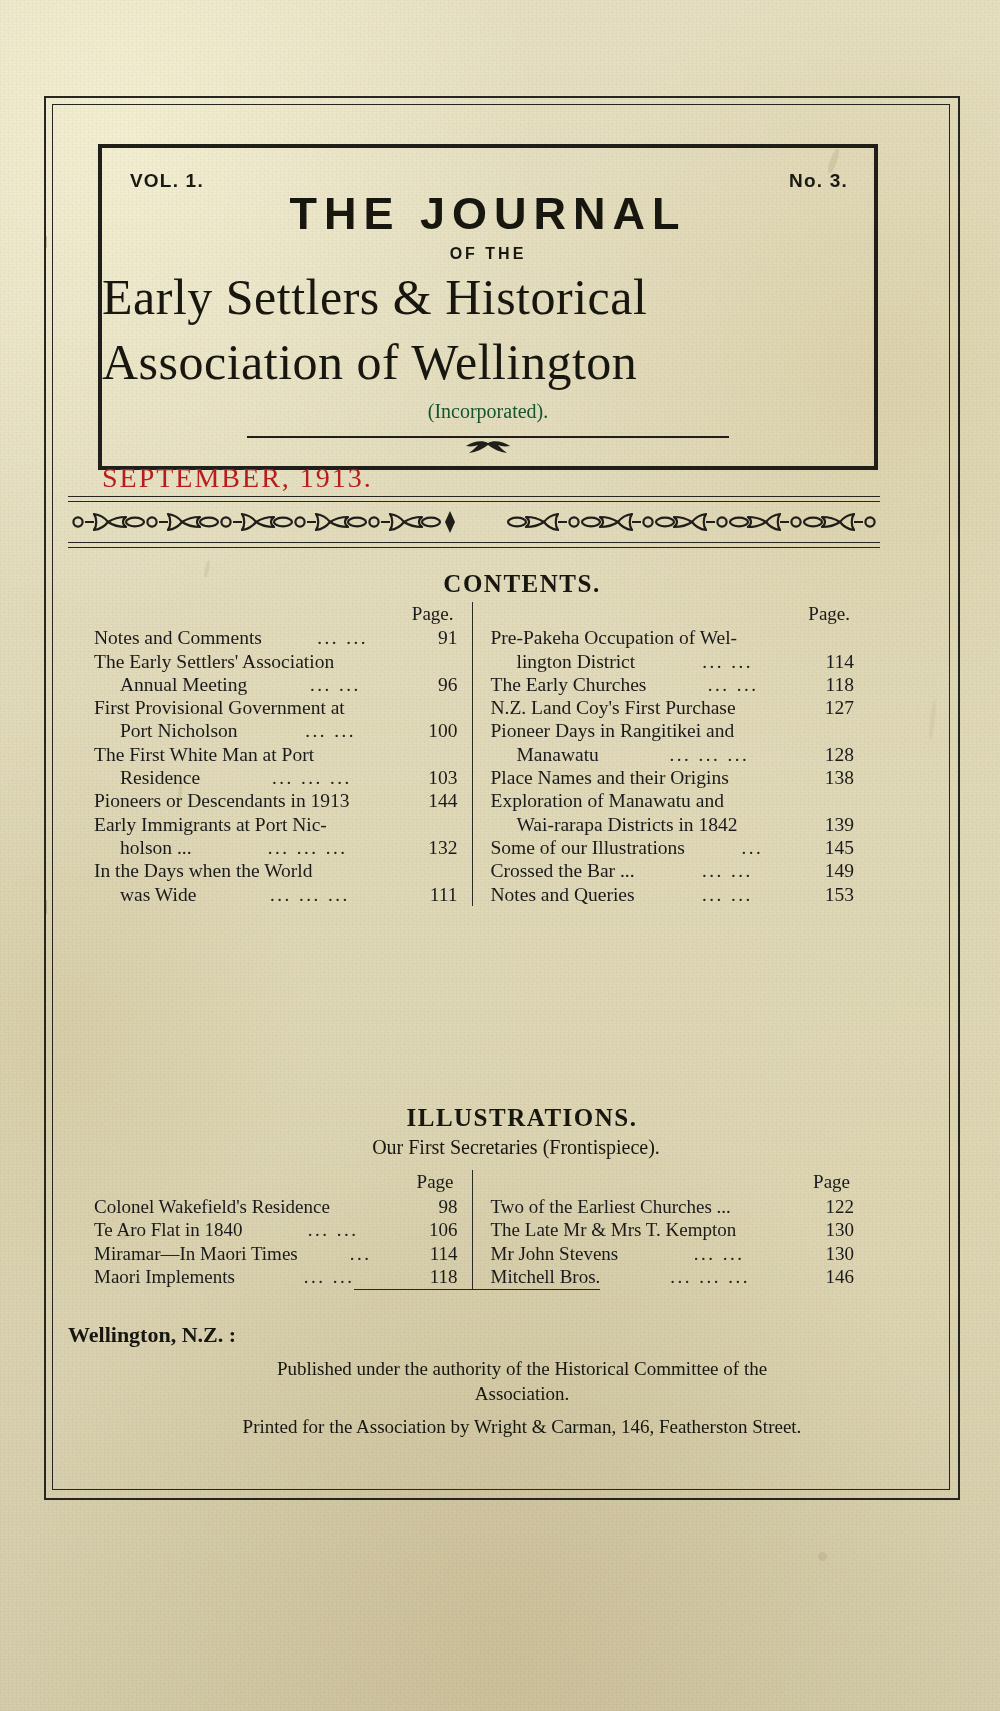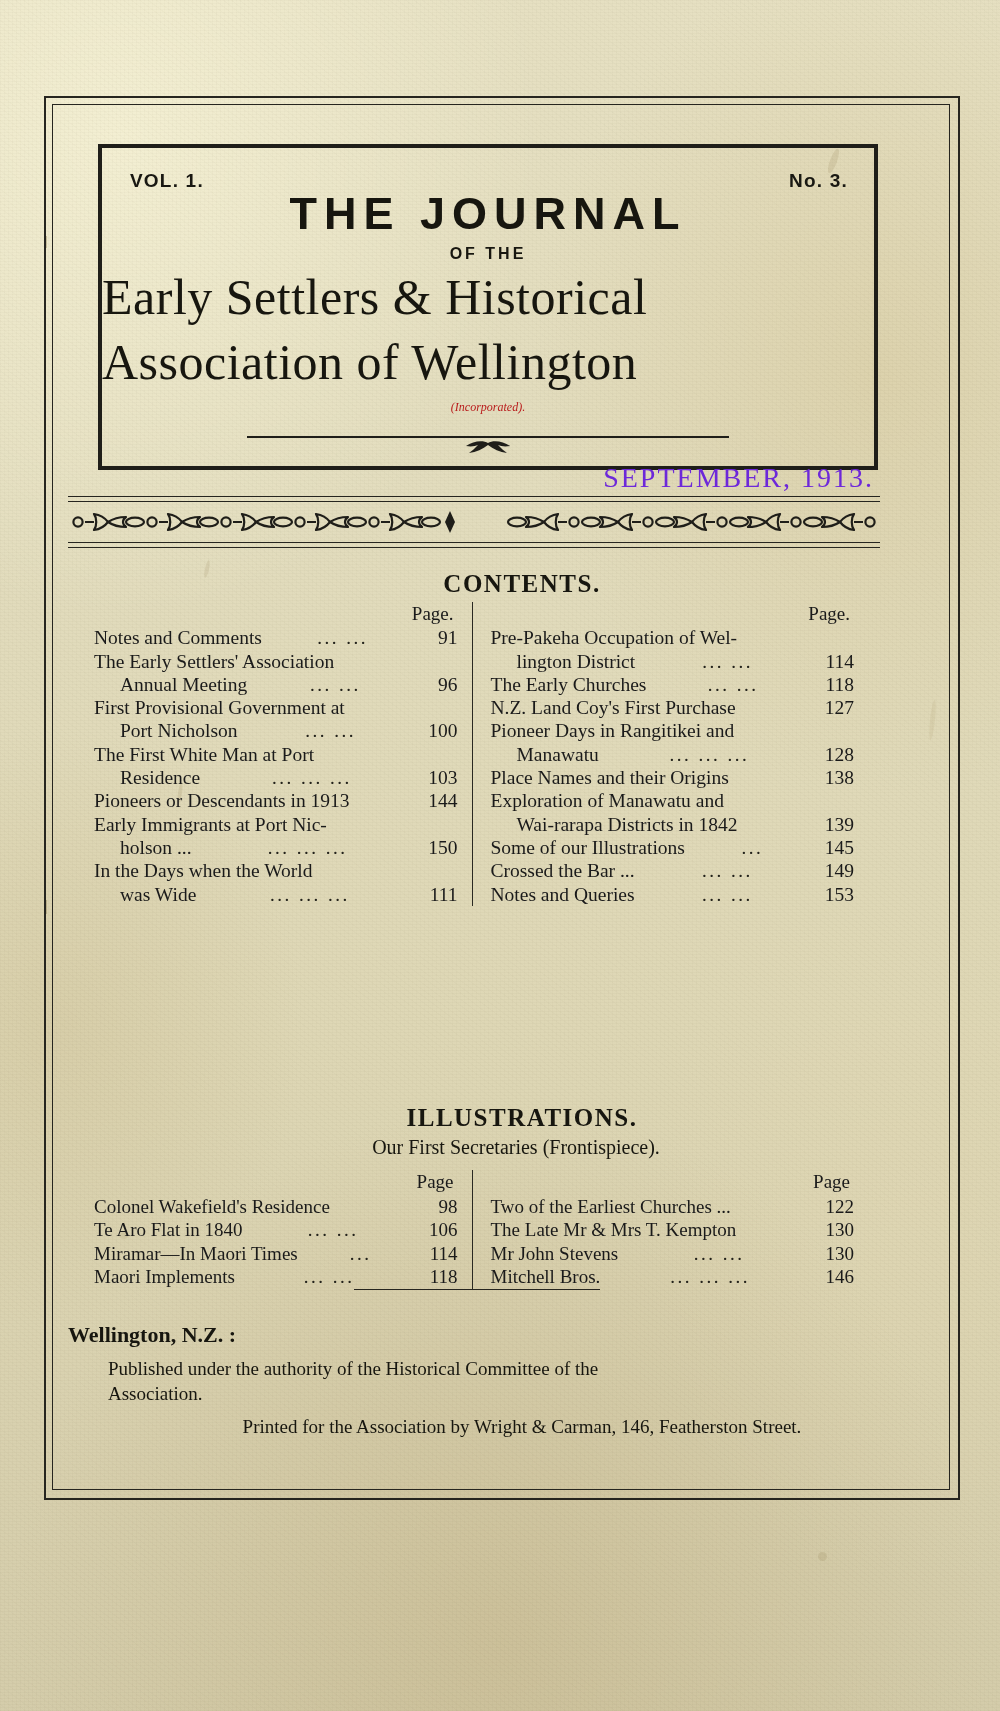--- a/index.html
+++ b/index.html
@@ -66,33 +66,33 @@
   }
   .assoc1,.assoc2{
     position:absolute;left:0;right:0;
     font-family:"Liberation Serif",serif;font-weight:400;
     color:#17160f;letter-spacing:.5px;
   }
   .assoc1{top:120px;font-size:50px;}
   .assoc2{top:185px;font-size:50px;}
   .incorp{
     position:absolute;top:252px;left:0;right:0;text-align:center;
-    font-family:"Liberation Serif",serif;font-size:12px;color:#b91c1c;font-style:italic;
+    font-family:"Liberation Serif",serif;font-size:20px;color:#14532d;
   }
   .tdivider{
     position:absolute;top:288px;left:145px;width:482px;height:0;
     border-top:2px solid #1f1e19;
   }
   .leafmark{
     position:absolute;top:291px;left:0;right:0;text-align:center;
     font-size:20px;line-height:1;color:#1f1e19;
   }
   .date{
-    position:absolute;top:314px;left:0;right:0;text-align:right;
-    font-family:"Liberation Serif",serif;font-size:28px;letter-spacing:2px;color:#6d28d9;
+    position:absolute;top:314px;left:0;right:0;text-align:left;
+    font-family:"Liberation Serif",serif;font-size:28px;letter-spacing:2px;color:#b91c1c;
   }
 
   
   .ornband{
     position:absolute;left:0px;top:392px;width:812px;height:52px;
   }
   .ornband .rule{position:absolute;left:0;right:0;height:0;border-top:1.5px solid #26251f;}
   .ornband .rule.r1{top:0;}
   .ornband .rule.r2{top:5px;}
   .ornband .rule.r3{bottom:5px;}
@@ -137,21 +137,21 @@
   
   .fdivider{
     position:absolute;top:1185px;left:286px;width:246px;height:0;
     border-top:1.5px solid #26251f;
   }
   .imprint{
     position:absolute;top:1218px;left:0;right:0;text-align:left;
     font-family:"Liberation Serif",serif;font-weight:bold;font-size:22px;color:#17160f;
   }
   .pubauth{
-    position:absolute;top:1252px;left:40px;right:40px;
+    position:absolute;top:1252px;left:40px;right:40px;text-align:center;
     font-size:19px;line-height:25px;color:#17160f;
   }
   .printed{
     position:absolute;top:1312px;left:20px;right:20px;text-align:center;
     font-size:19px;color:#17160f;
   }
   .edge{position:absolute;background:rgba(120,104,60,.35);}
 </style>
 </head>
 <body>
@@ -274,21 +274,21 @@
             <span class="pg">144</span>
           </div>
           <div class="row">
             <span class="t">Early  Immigrants  at Port  Nic-</span>
             <span class="lead"></span>
             <span class="pg"></span>
           </div>
           <div class="row ind">
             <span class="t">holson ...</span>
             <span class="lead">...       ...       ...</span>
-            <span class="pg">150</span>
+            <span class="pg">132</span>
           </div>
           <div class="row">
             <span class="t">In  the  Days  when  the  World</span>
             <span class="lead"></span>
             <span class="pg"></span>
           </div>
           <div class="row ind">
             <span class="t">was Wide</span>
             <span class="lead">...       ...       ...</span>
             <span class="pg">111</span>

